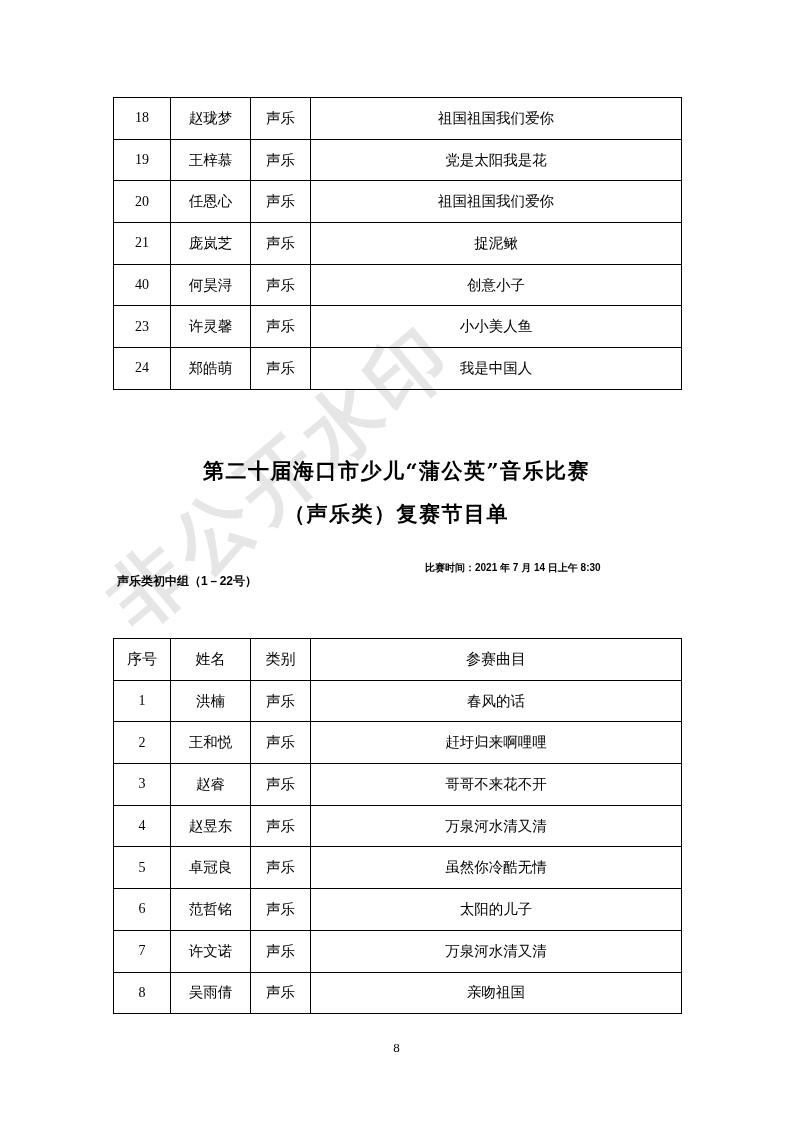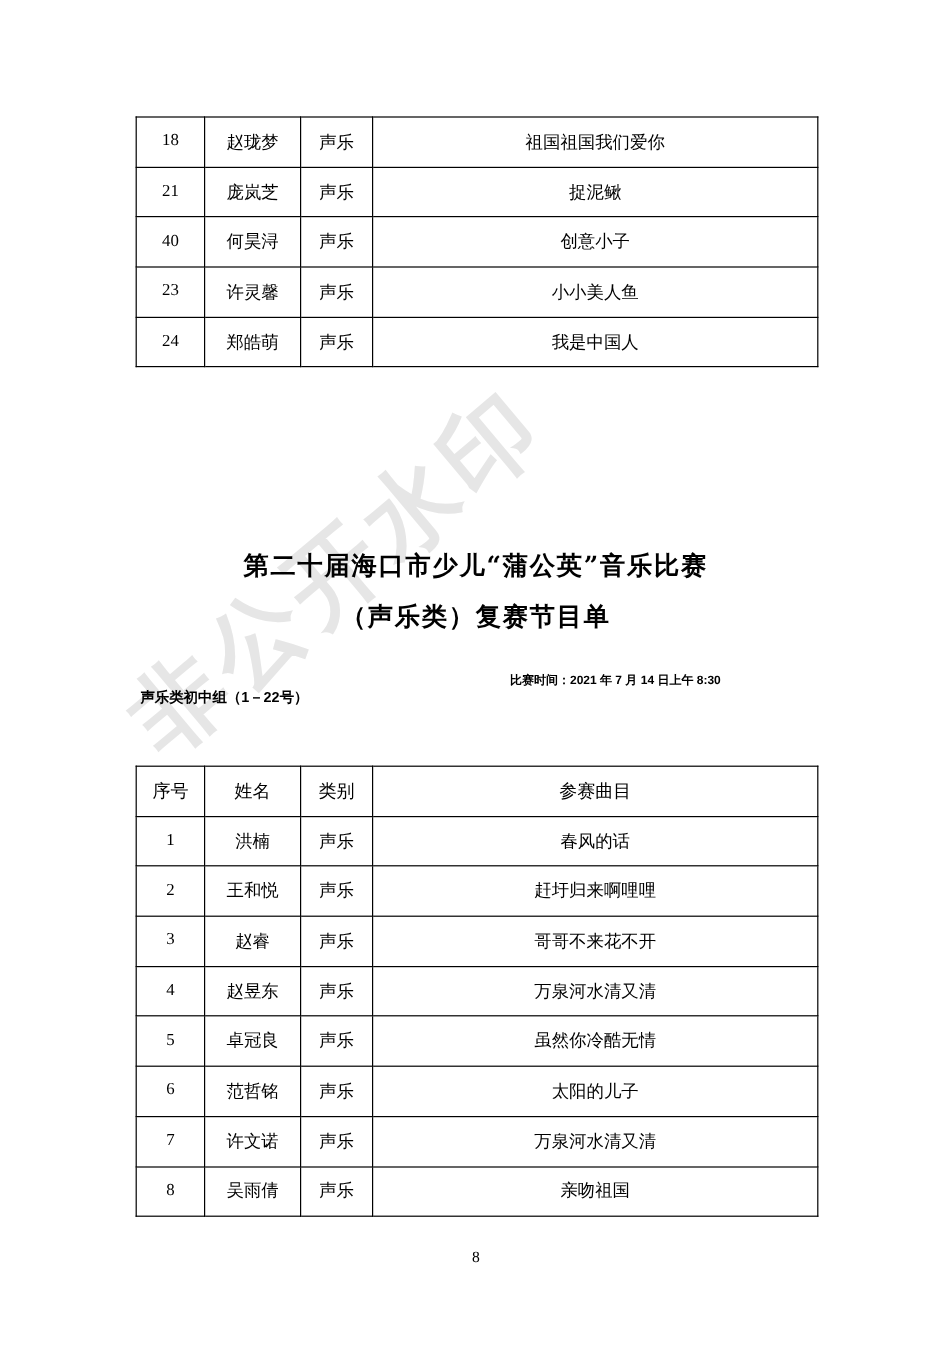--- a/index.html
+++ b/index.html
@@ -154,20 +154,32 @@
         <col class="col-song">
     </colgroup>
     <tbody>
       <tr>
         <td class="cell-num">18</td>
         <td class="cell-cn">赵珑梦</td>
         <td class="cell-cn">声乐</td>
         <td class="cell-cn">祖国祖国我们爱你</td>
       </tr>
       <tr>
+        <td class="cell-num">19</td>
+        <td class="cell-cn">王梓慕</td>
+        <td class="cell-cn">声乐</td>
+        <td class="cell-cn">党是太阳我是花</td>
+      </tr>
+      <tr>
+        <td class="cell-num">20</td>
+        <td class="cell-cn">任恩心</td>
+        <td class="cell-cn">声乐</td>
+        <td class="cell-cn">祖国祖国我们爱你</td>
+      </tr>
+      <tr>
         <td class="cell-num">21</td>
         <td class="cell-cn">庞岚芝</td>
         <td class="cell-cn">声乐</td>
         <td class="cell-cn">捉泥鳅</td>
       </tr>
       <tr>
         <td class="cell-num">40</td>
         <td class="cell-cn">何昊浔</td>
         <td class="cell-cn">声乐</td>
         <td class="cell-cn">创意小子</td>

